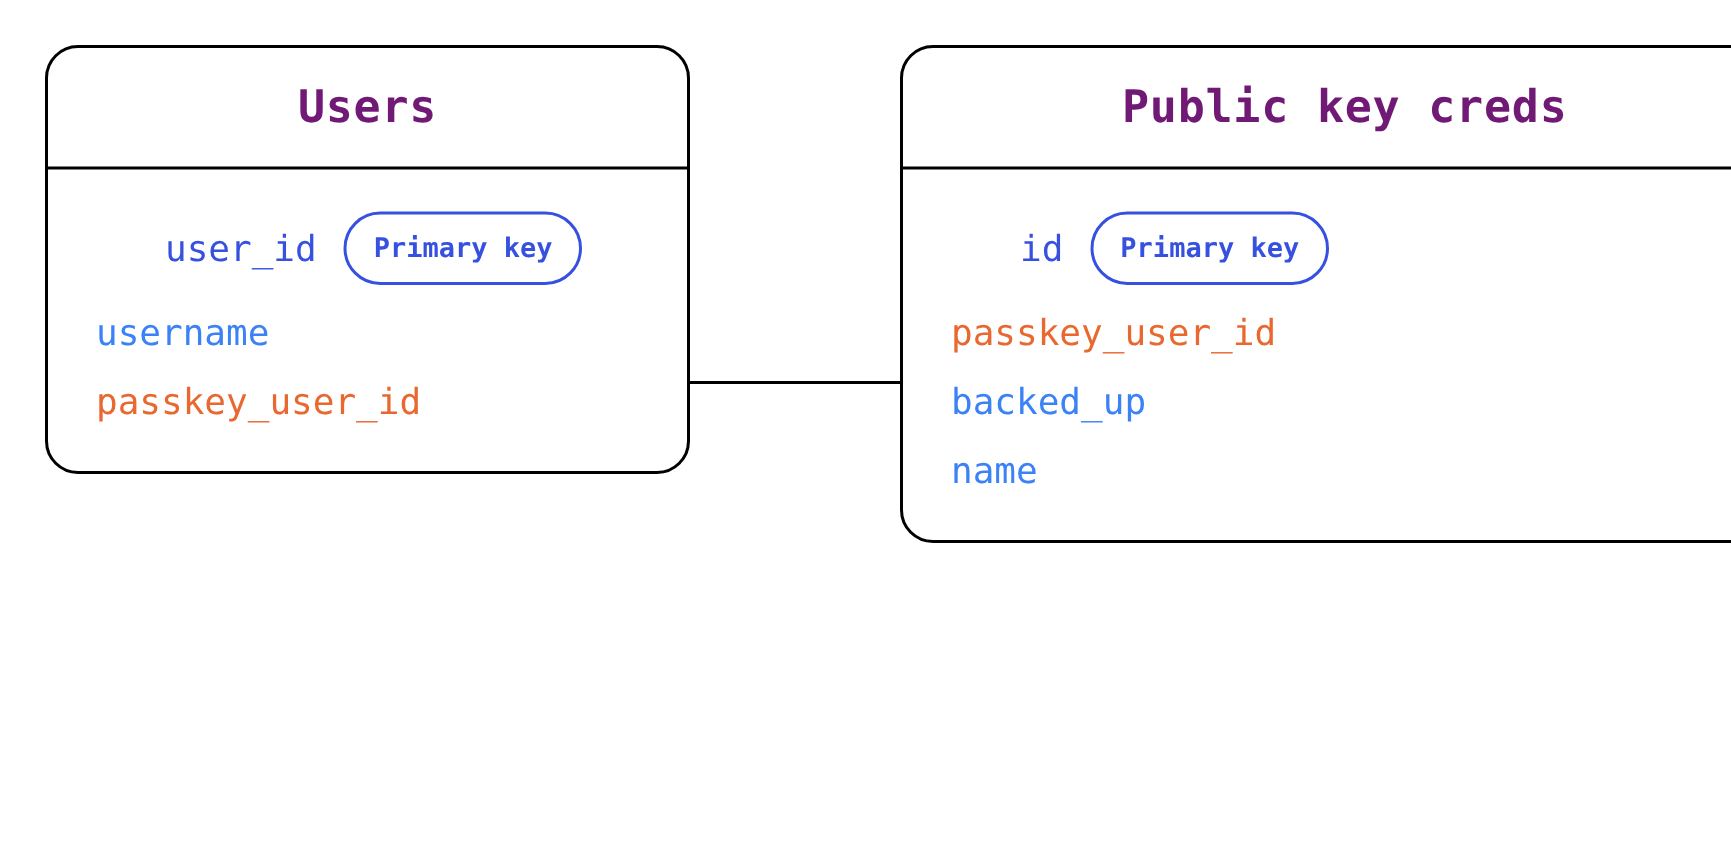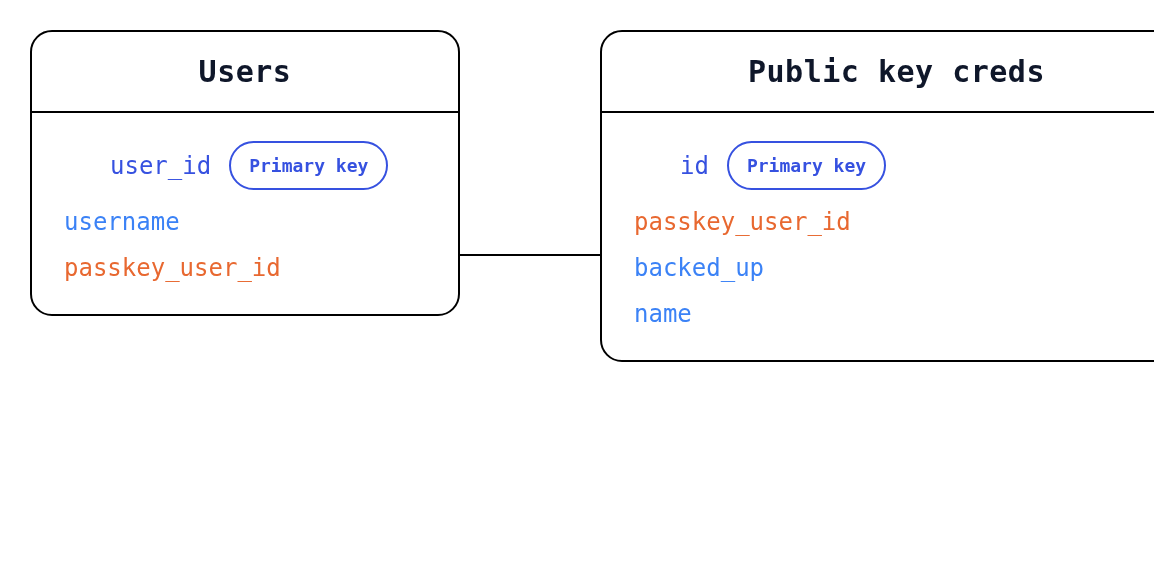--- a/index.html
+++ b/index.html
@@ -22,21 +22,21 @@
       overflow: hidden;
     }
     .entity-header {
       text-align: center;
       padding: 22px 20px;
       border-bottom: 2px solid #000000;
     }
     .entity-title {
       font-size: 30px;
       font-weight: 700;
-      color: #0f172a;
+      color: #701a75;
       letter-spacing: 0.5px;
     }
     .entity-body {
       padding: 28px 32px 32px 32px;
     }
     .field-row {
       display: flex;
       align-items: center;
       gap: 18px;
       margin-bottom: 18px;

